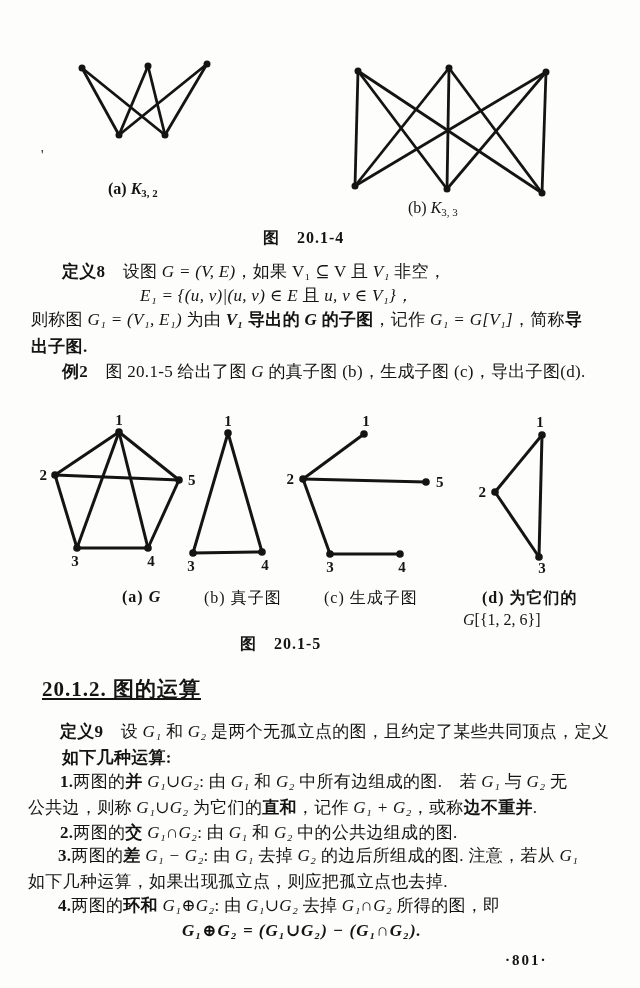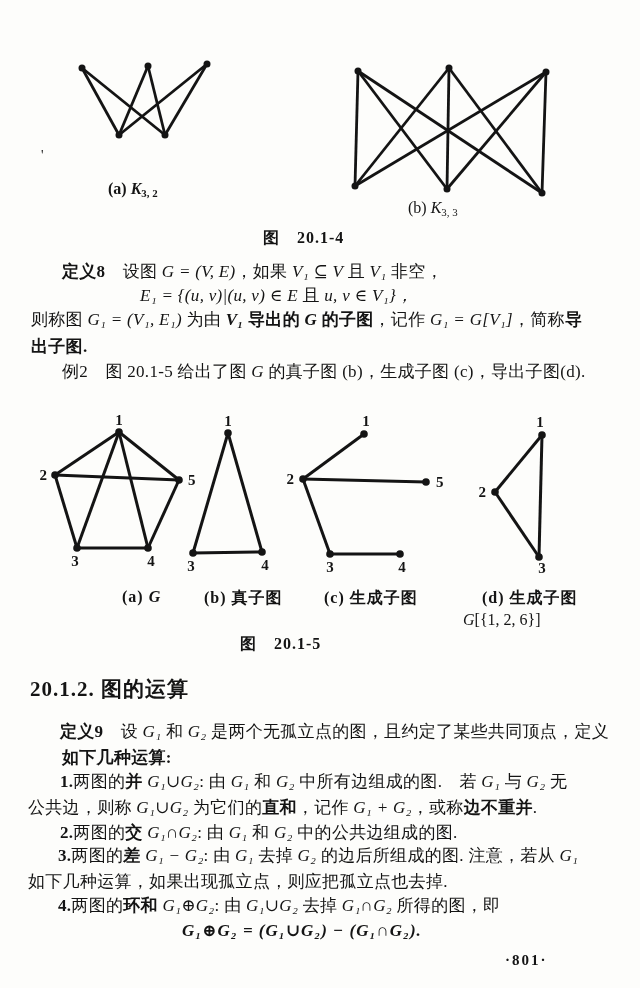--- a/index.html
+++ b/index.html
@@ -64,25 +64,25 @@
       <circle cx="107" cy="134" r="3.5" fill="#141414"></circle>
       <circle cx="202" cy="138" r="3.5" fill="#141414"></circle>
     </svg>
   </div>
 
 <div class="abs glabel" style="left:108px; top:180px;"><span style="font-weight: bold;">(a) </span><span style="font-weight: bold; font-style: italic;">K</span><span class="sub" style="font-weight: bold;">3, 2</span></div>
 <div class="abs glabel" style="left:408px; top:199px; font-weight:normal;"><span>(b) </span><span style="font-style: italic;">K</span><span class="sub">3, 3</span></div>
 
 <div class="abs fig-caption" style="left:263px; top:228px;">图　20.1-4</div>
 
-<div class="abs line" style="left:62px; top:262px;"><span style="font-weight: bold;">定义8</span><span>　设图 </span><span style="font-style: italic;">G = (V, E)</span><span>，如果 </span><span style="font-style: italic;">V₁ ⊆ V</span><span> 且 </span><span style="font-style: italic;">V₁</span><span> 非空，</span></div>
+<div class="abs line" style="left:62px; top:262px;"><span style="font-weight: bold;">定义8</span><span>　设图 </span><span style="font-style: italic;">G = (V, E)</span><span>，如果 </span><span style="">V₁ ⊆ V</span><span> 且 </span><span style="font-style: italic;">V₁</span><span> 非空，</span></div>
 <div class="abs line" style="left:140px; top:286px;"><span style="font-style: italic;">E₁ = {(u, v)|(u, v) ∈ E</span><span> 且 </span><span style="font-style: italic;">u, v ∈ V₁</span><span style="font-style: italic;">}，</span></div>
 <div class="abs line" style="left:31px; top:310px;"><span>则称图 </span><span style="font-style: italic;">G₁ = (V₁, E₁)</span><span> 为由 </span><span style="font-weight: bold; font-style: italic;">V₁</span><span style="font-weight: bold;"> 导出的 </span><span style="font-weight: bold; font-style: italic;">G</span><span style="font-weight: bold;"> 的子图</span><span>，记作 </span><span style="font-style: italic;">G₁ = G[V₁]</span><span>，简称</span><span style="font-weight: bold;">导</span></div>
 <div class="abs line" style="left:31px; top:337px;"><span style="font-weight: bold;">出子图.</span></div>
-<div class="abs line" style="left:62px; top:362px;"><span style="font-weight: normal;">例2</span><span>　图 20.1-5 给出了图 </span><span style="font-style: italic;">G</span><span> 的真子图 (b)，生成子图 (c)，导出子图(d).</span></div>
+<div class="abs line" style="left:62px; top:362px;"><span style="font-weight: bold;">例2</span><span>　图 20.1-5 给出了图 </span><span style="font-style: italic;">G</span><span> 的真子图 (b)，生成子图 (c)，导出子图(d).</span></div>
 
 <div class="graph-box" style="left:45px; top:415px;">
     <svg width="150" height="155" viewBox="0 0 150 155">
       <line x1="74" y1="17" x2="10" y2="60" stroke="#141414" stroke-width="3"></line>
       <line x1="74" y1="17" x2="134" y2="65" stroke="#141414" stroke-width="3"></line>
       <line x1="10" y1="60" x2="134" y2="65" stroke="#141414" stroke-width="3"></line>
       <line x1="10" y1="60" x2="32" y2="133" stroke="#141414" stroke-width="3"></line>
       <line x1="103" y1="133" x2="134" y2="65" stroke="#141414" stroke-width="3"></line>
       <line x1="32" y1="133" x2="103" y2="133" stroke="#141414" stroke-width="3"></line>
       <line x1="74" y1="17" x2="32" y2="133" stroke="#141414" stroke-width="3"></line>
@@ -138,28 +138,28 @@
       <circle cx="67" cy="20" r="3.8" fill="#141414"></circle>
       <text x="65" y="12" text-anchor="middle" class="vlabel">1</text>
       <circle cx="20" cy="77" r="3.8" fill="#141414"></circle>
       <text x="11" y="82" text-anchor="end" class="vlabel">2</text>
       <circle cx="64" cy="142" r="3.8" fill="#141414"></circle>
       <text x="67" y="158" text-anchor="middle" class="vlabel">3</text>
     </svg>
   </div>
 
 <div class="abs gcaption" style="left:90px; top:588px;"><span style="font-weight: bold;">(a) </span><span style="font-weight: bold; font-style: italic;">G</span></div>
-<div class="abs gcaption" style="left:172px; top:588px;"><span style="font-weight: bold;">(b) 真子图</span></div>
-<div class="abs gcaption" style="left:292px; top:588px;"><span style="font-weight: bold;">(c) 生成子图</span></div>
-<div class="abs gcaption" style="left:450px; top:588px; font-weight:normal;"><span style="font-weight: bold;">(d) 生成子图</span></div>
+<div class="abs gcaption" style="left:172px; top:588px;"><span style="font-weight: normal;">(b) 真子图</span></div>
+<div class="abs gcaption" style="left:292px; top:588px;"><span style="font-weight: normal;">(c) 生成子图</span></div>
+<div class="abs gcaption" style="left:450px; top:588px; font-weight:normal;"><span style="font-weight: bold;">(d) 为它们的</span></div>
 <div class="abs gcaption-sub" style="left:463px; top:611px;"><span style="font-style: italic;">G</span><span>[{1, 2, 6}]</span></div>
 
 <div class="abs fig-caption" style="left:240px; top:634px;">图　20.1-5</div>
 
-<div class="abs heading" style="left:30px; top:675px;">20.1.2. 图的运算</div>
+<div class="abs heading" style="left:42px; top:675px;text-decoration:underline;">20.1.2. 图的运算</div>
 
 <div class="abs line" style="left:60px; top:722px;"><span style="font-weight: bold;">定义9</span><span>　设 </span><span style="font-style: italic;">G₁</span><span> 和 </span><span style="font-style: italic;">G₂</span><span> 是两个无孤立点的图，且约定了某些共同顶点，定义</span></div>
 <div class="abs line" style="left:30px; top:748px;"><span style="font-weight: bold; margin-left: 32px;">如下几种运算:</span></div>
 
 <div class="abs line" style="left:60px; top:772px;"><span style="font-weight: bold;">1.</span><span>两图的</span><span style="font-weight: bold;">并</span><span> </span><span style="font-style: italic;">G₁∪G₂</span><span>: 由 </span><span style="font-style: italic;">G₁</span><span> 和 </span><span style="font-style: italic;">G₂</span><span> 中所有边组成的图.　若 </span><span style="font-style: italic;">G₁</span><span> 与 </span><span style="font-style: italic;">G₂</span><span> 无</span></div>
 <div class="abs line" style="left:28px; top:798px;"><span>公共边，则称 </span><span style="font-style: italic;">G₁∪G₂</span><span> 为它们的</span><span style="font-weight: bold;">直和</span><span>，记作 </span><span style="font-style: italic;">G₁ + G₂</span><span>，或称</span><span style="font-weight: bold;">边不重并</span><span>.</span></div>
 <div class="abs line" style="left:60px; top:823px;"><span style="font-weight: bold;">2.</span><span>两图的</span><span style="font-weight: bold;">交</span><span> </span><span style="font-style: italic;">G₁∩G₂</span><span>: 由 </span><span style="font-style: italic;">G₁</span><span> 和 </span><span style="font-style: italic;">G₂</span><span> 中的公共边组成的图.</span></div>
 <div class="abs line" style="left:58px; top:846px;"><span style="font-weight: bold;">3.</span><span>两图的</span><span style="font-weight: bold;">差</span><span> </span><span style="font-style: italic;">G₁ − G₂</span><span>: 由 </span><span style="font-style: italic;">G₁</span><span> 去掉 </span><span style="font-style: italic;">G₂</span><span> 的边后所组成的图. 注意，若从 </span><span style="font-style: italic;">G₁</span></div>
 <div class="abs line" style="left:28px; top:872px;"><span>如下几种运算，如果出现孤立点，则应把孤立点也去掉.</span></div>
 <div class="abs line" style="left:58px; top:896px;"><span style="font-weight: bold;">4.</span><span>两图的</span><span style="font-weight: bold;">环和</span><span> </span><span style="font-style: italic;">G₁⊕G₂</span><span>: 由 </span><span style="font-style: italic;">G₁∪G₂</span><span> 去掉 </span><span style="font-style: italic;">G₁∩G₂</span><span> 所得的图，即</span></div>

